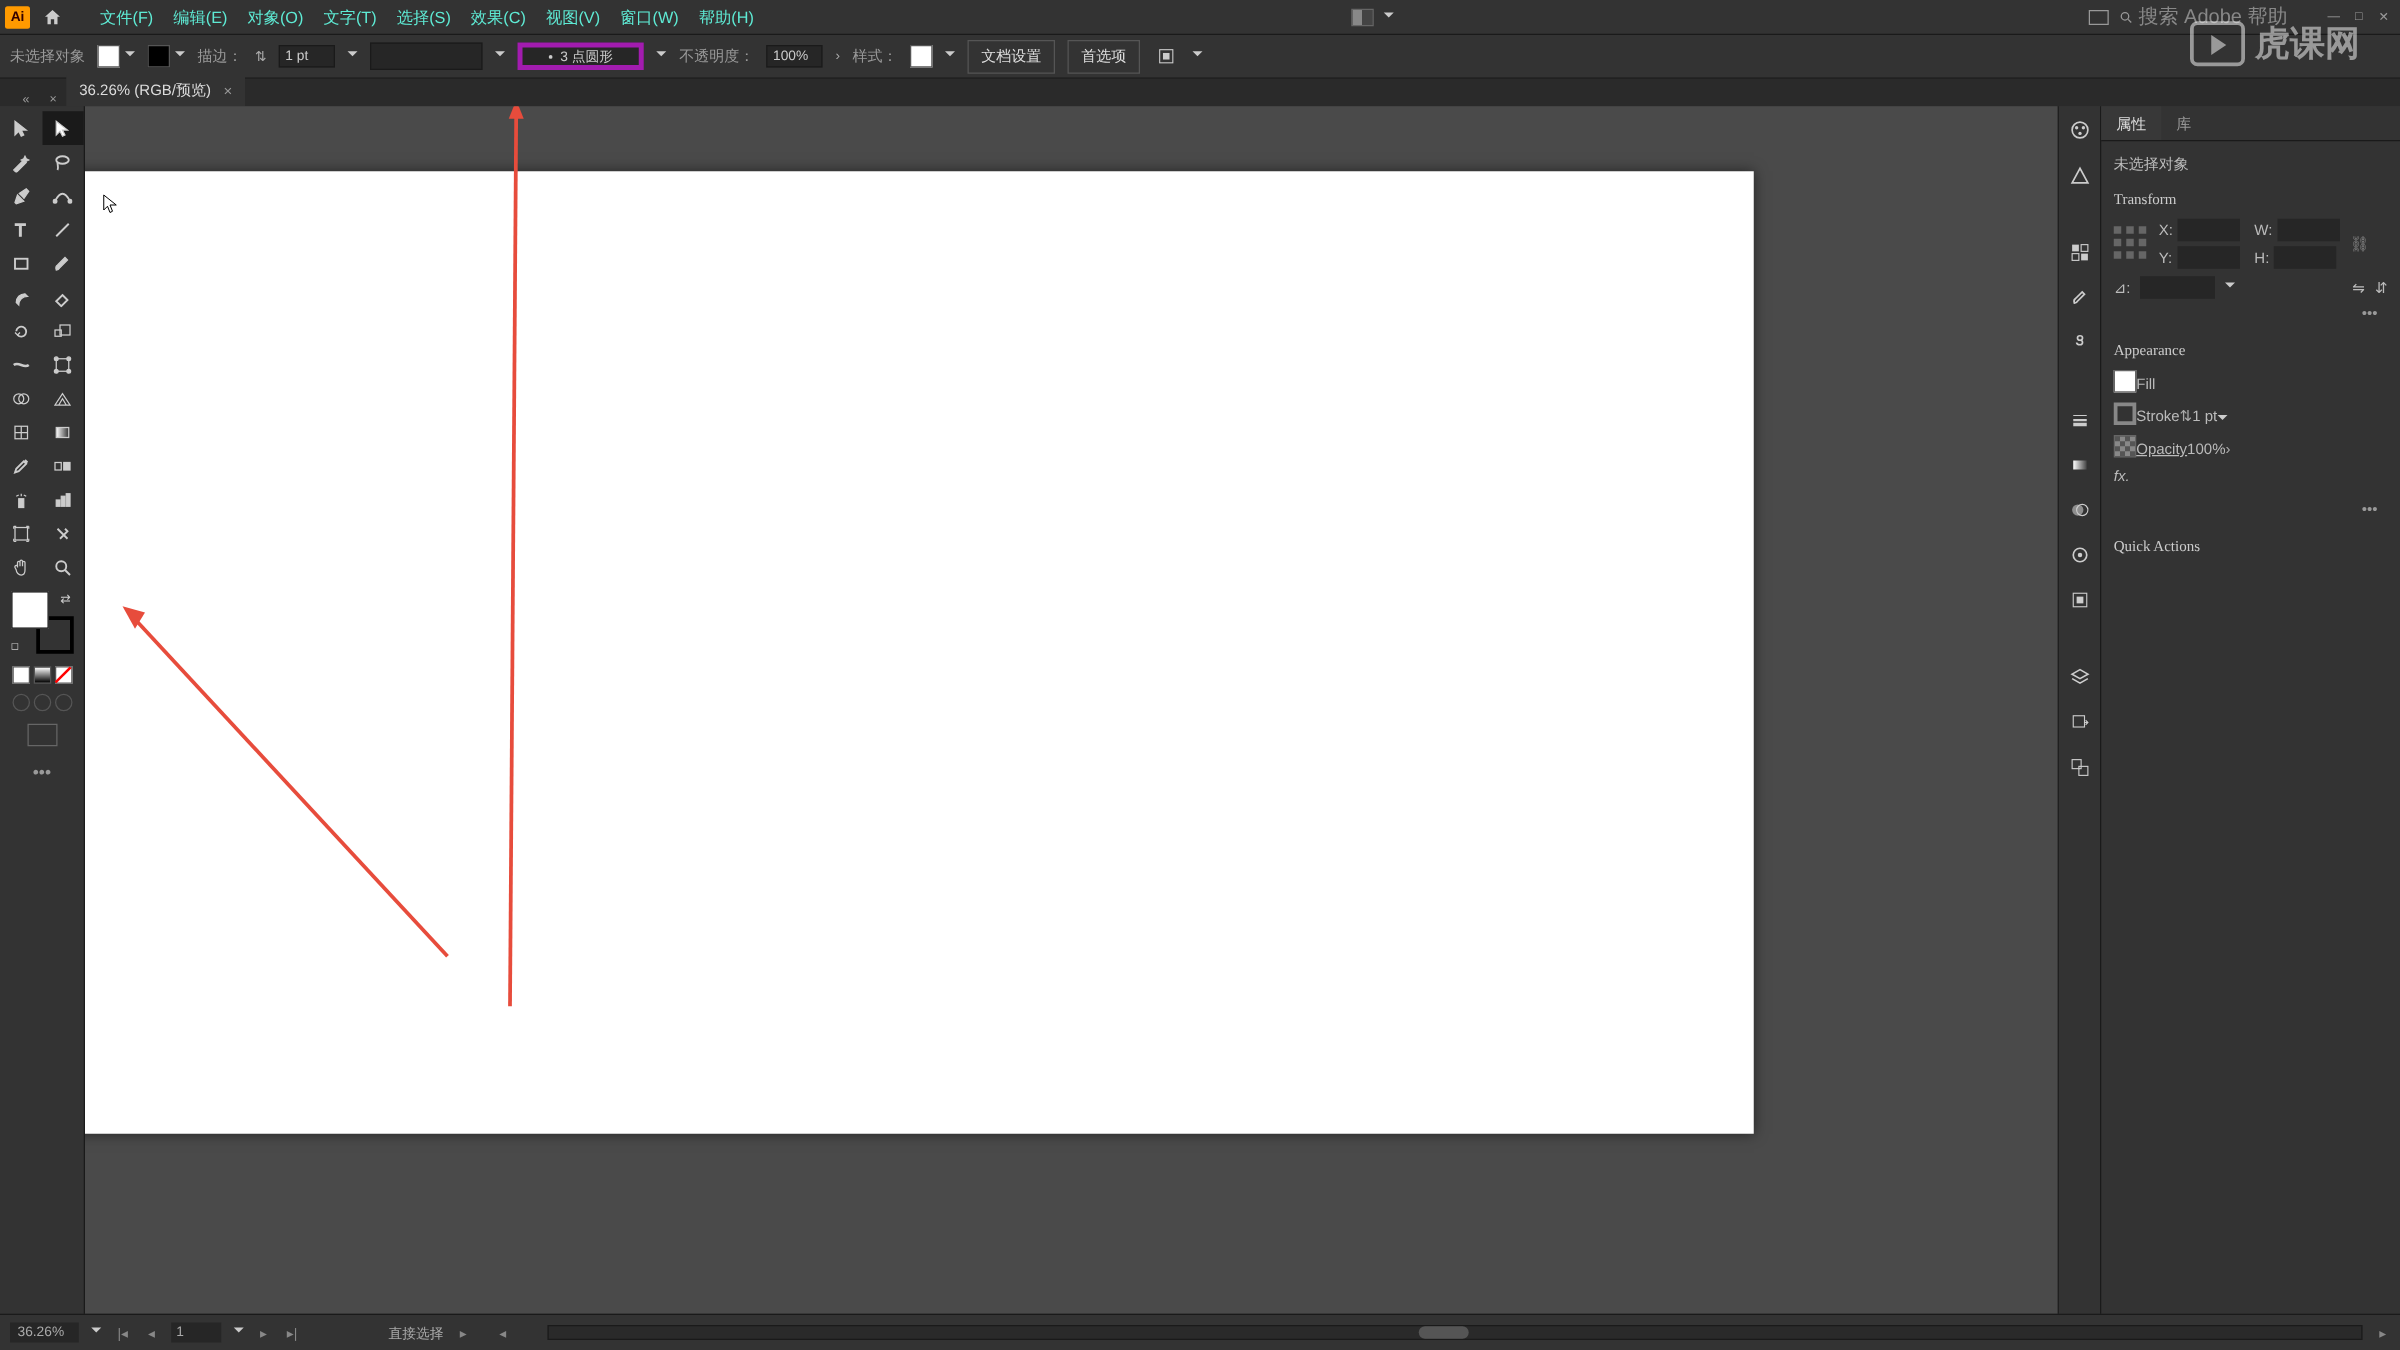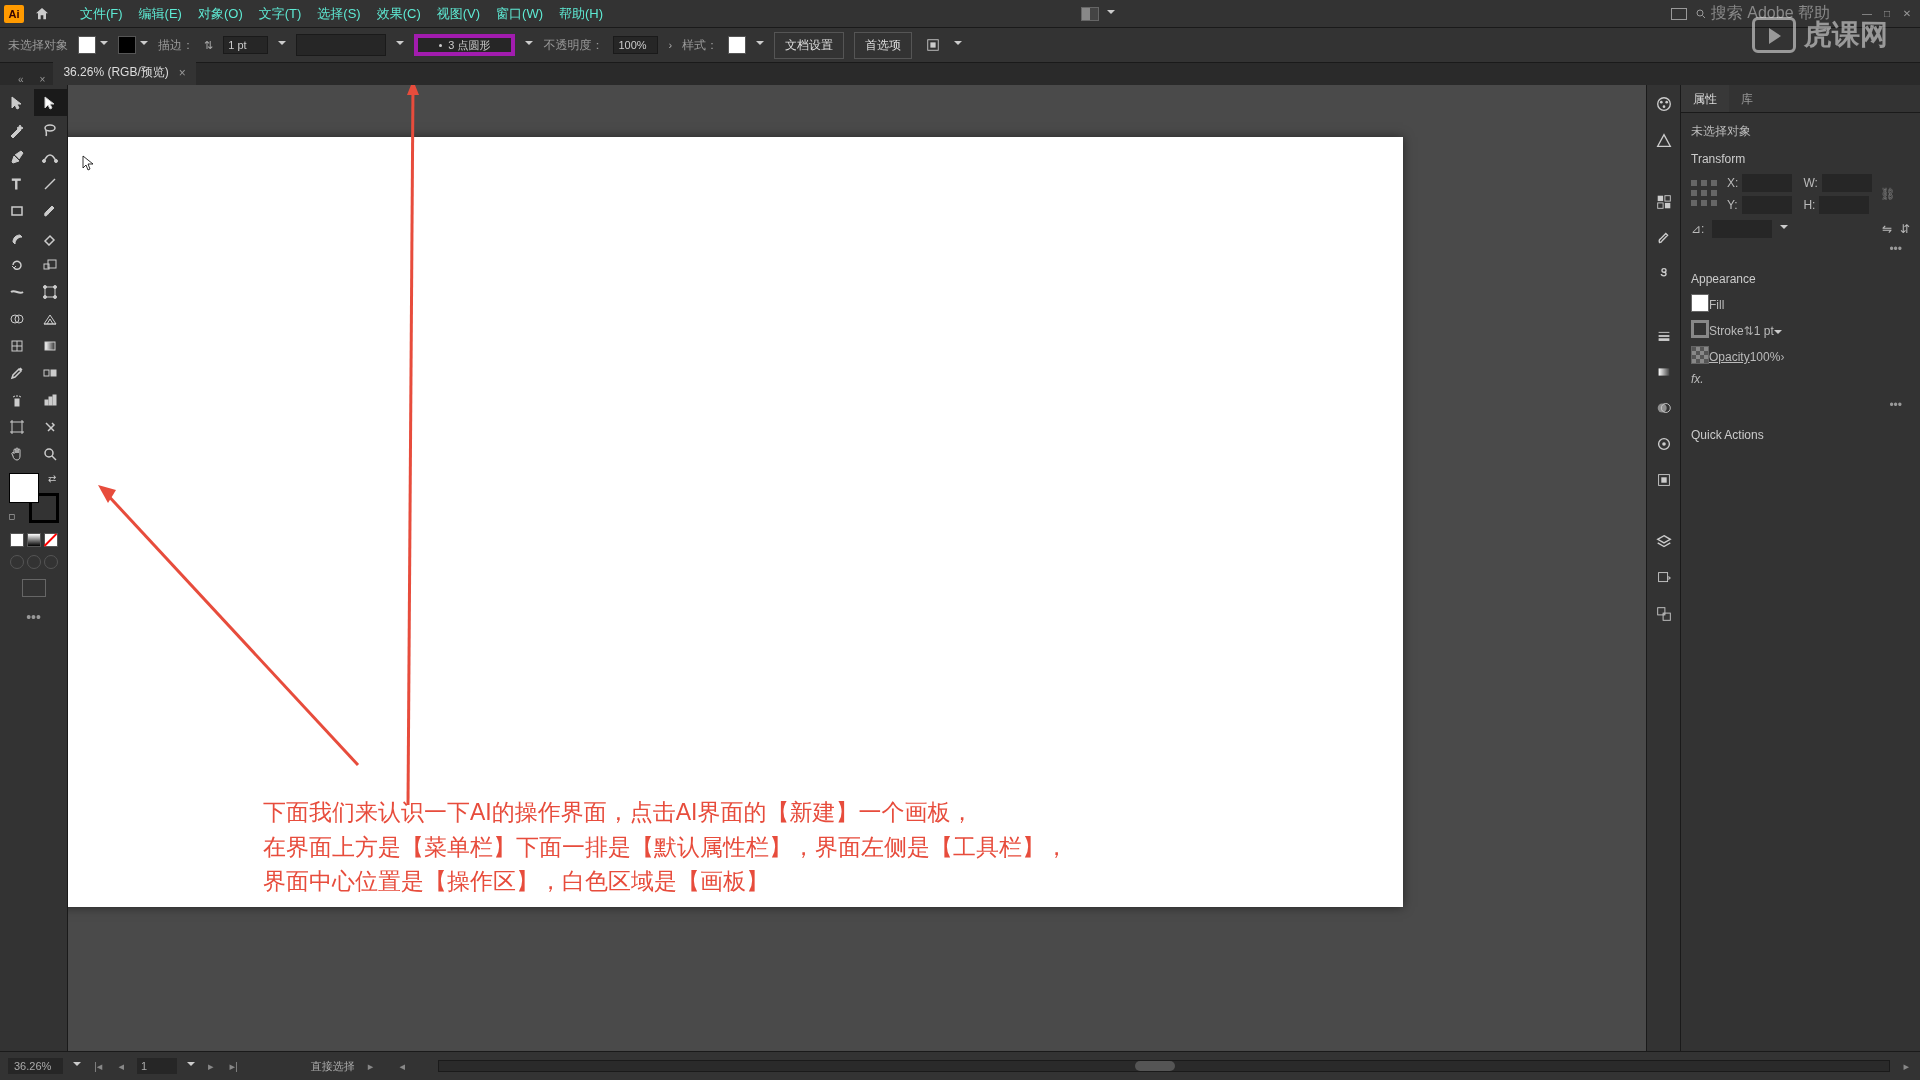--- a/index.html
+++ b/index.html
@@ -52,21 +52,21 @@
 .annotation{position:absolute;color:#e74c3c;font-size:23px;line-height:1.5;font-family:"Microsoft YaHei"}
 .cursor{position:absolute;top:70px;left:14px;width:12px;height:16px}
 .right-dock{width:34px;background:#333;display:flex;flex-direction:column;align-items:center;padding-top:8px;gap:14px;border-left:1px solid #1a1a1a}
 .dock-icon{width:22px;height:22px;display:flex;align-items:center;justify-content:center;color:#ccc}
 .props-panel{width:240px;background:#333;border-left:1px solid #1a1a1a;display:flex;flex-direction:column}
 .panel-tabs{display:flex;height:28px;border-bottom:1px solid #1a1a1a}
 .panel-tab{padding:6px 12px;font-size:12px;color:#999}
 .panel-tab.active{background:#383838;color:#ddd}
 .panel-body{padding:10px;font-size:12px;color:#bbb}
 .panel-section{margin-bottom:12px}
-.panel-heading{font-size:12px;color:#ccc;margin-bottom:8px;font-family:Liberation Sans, sans-serif}
+.panel-heading{font-size:12px;color:#ccc;margin-bottom:8px;font-family:Liberation Serif, serif}
 .transform-grid{display:flex;align-items:center;gap:8px}
 .ref-point{width:28px;height:28px;display:grid;grid-template-columns:repeat(3,1fr);grid-template-rows:repeat(3,1fr);gap:2px}
 .ref-point div{background:#666;width:6px;height:6px}
 .xywh{display:grid;grid-template-columns:1fr 1fr;gap:4px 8px;font-family:monospace}
 .xywh-item{display:flex;align-items:center;gap:4px}
 .xywh-val{background:#262626;width:50px;height:18px;color:#555;padding:0 4px;font-size:10px}
 .angle-row{display:flex;align-items:center;gap:8px;margin-top:6px;font-family:monospace}
 .appear-row{display:flex;align-items:flex-end;margin:8px 0;font-family:monospace}
 .appear-sw{width:18px;height:18px;border:1px solid #666}
 .panel-more{text-align:right;color:#999;padding:4px 8px}
@@ -389,25 +389,20 @@
   <div class="canvas-area">
     <div class="artboard" style="left:-35px;top:52px;width:1370px;height:770px"></div>
 
     <svg style="position:absolute;left:0;top:0;width:100%;height:100%;pointer-events:none">
       <line x1="340" y1="720" x2="345" y2="0" stroke="#e74c3c" stroke-width="3"></line>
       <polygon points="345,-5 339,10 351,10" fill="#e74c3c"></polygon>
       <line x1="290" y1="680" x2="35" y2="405" stroke="#e74c3c" stroke-width="3"></line>
       <polygon points="30,400 48,405 40,418" fill="#e74c3c"></polygon>
     </svg>
 
-    <div class="annotation" style="left:195px;top:710px">
-      <div>下面我们来认识一下AI的操作界面，点击AI界面的【新建】一个画板，</div>
-      <div>在界面上方是【菜单栏】下面一排是【默认属性栏】，界面左侧是【工具栏】，</div>
-      <div>界面中心位置是【操作区】，白色区域是【画板】</div>
-    </div>
 
     <svg class="cursor" viewBox="0 0 12 16">
         <path d="M1 1l0 12 3-3 2 5 2-1-2-5 5 0z" fill="#fff" stroke="#000" stroke-width="0.8"></path>
       </svg>
   </div>
 
   <div class="right-dock">
     <div class="dock-icon">
         <svg viewBox="0 0 20 20" width="18" height="18">
           <circle cx="10" cy="10" r="7" fill="none" stroke="#ccc" stroke-width="1.5"></circle>

